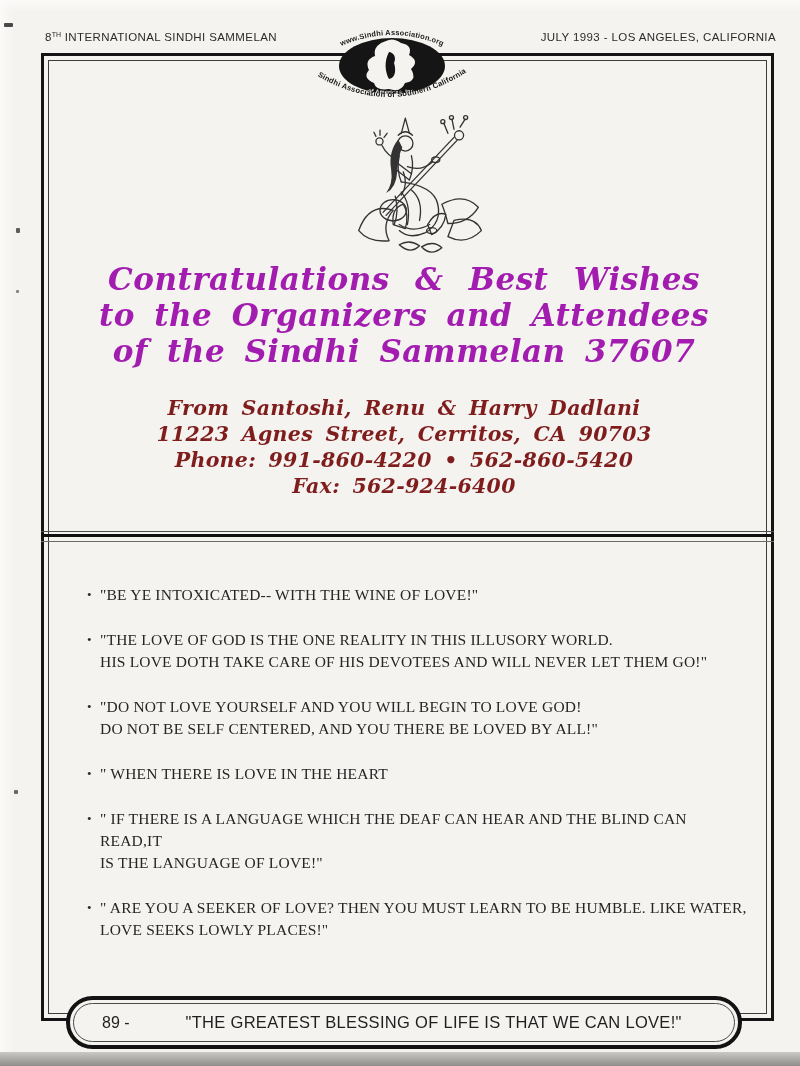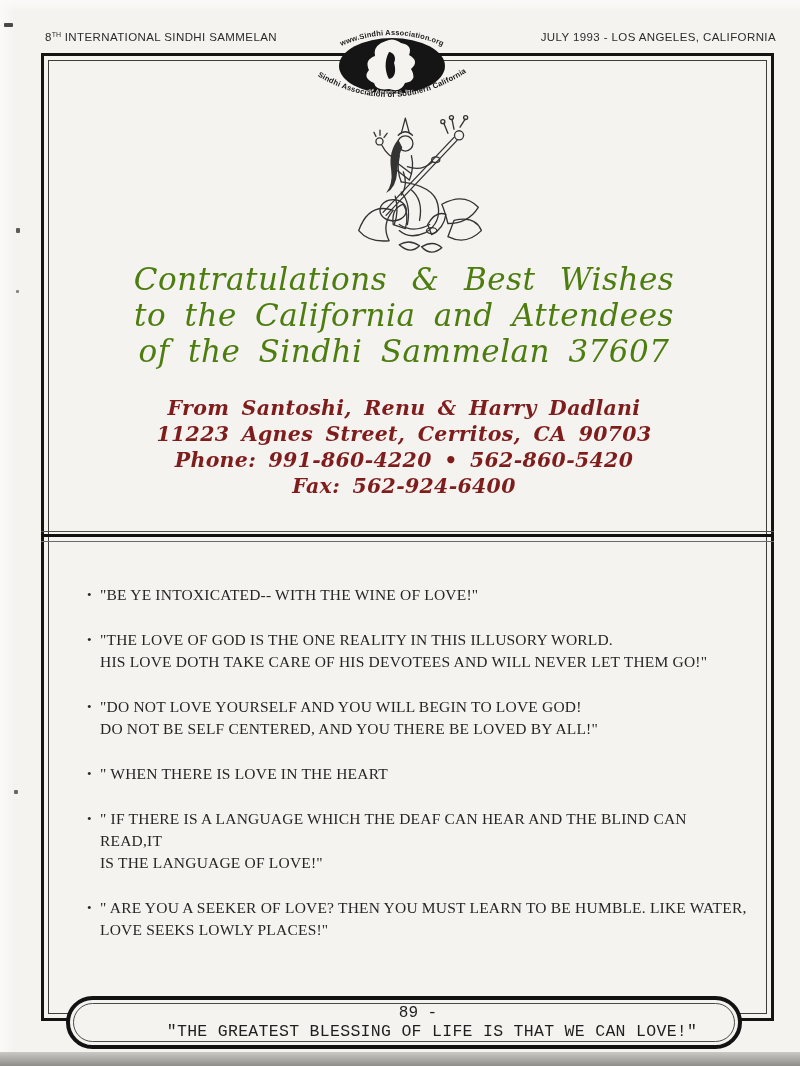--- a/index.html
+++ b/index.html
@@ -39,23 +39,23 @@
   .logo{position:absolute;left:303px;top:10px;width:178px;height:102px;}
 
   
   .deity{position:absolute;left:340px;top:111px;width:155px;height:150px;}
 
   
   .ad-title{
     position:absolute;left:45px;top:261px;width:718px;
     text-align:center;
     font-family:"DejaVu Serif", serif;
-    font-style:italic;font-weight:normal;
+    font-style:italic;font-weight:bold;
     font-size:31px;line-height:36px;
-    color:#4d7c0f;letter-spacing:.5px;word-spacing:8px;
+    color:#a21caf;letter-spacing:.5px;word-spacing:8px;
   }
   .ad-title .l0{word-spacing:14px;}
   .ad-contact{
     position:absolute;left:45px;top:395px;width:718px;
     text-align:center;
     font-family:"DejaVu Serif", serif;
     font-style:italic;font-weight:bold;
     font-size:20.5px;line-height:26px;
     color:#7f1d1d;letter-spacing:.3px;word-spacing:5px;
   }
@@ -72,21 +72,21 @@
 
   
   .footer-pill{
     position:absolute;left:66px;top:996px;width:668px;height:45px;
     background:#f4f3f0;border:4px solid #121212;border-radius:30px;
   }
   .footer-pill-inner{
     position:absolute;left:3px;top:3px;right:3px;bottom:3px;
     border:1px solid #4a4a4a;border-radius:24px;
     display:flex;align-items:center;
-    font-family:Liberation Mono, monospace;color:#1f1f1f;flex-direction:column;
+    font-family:Liberation Sans, sans-serif;color:#1f1f1f;
   }
   .footer-page{margin-left:28px;font-size:16px;}
   .footer-quote{margin-left:56px;font-size:16.5px;letter-spacing:.3px;}
 </style>
 </head>
 <body>
 
 <div class="page">
 
   <div class="top-strip"></div>
@@ -168,21 +168,21 @@
     <path d="M60,70 Q92,74 96,92 Q100,110 84,120 Q68,127 58,118"></path>
     <path d="M60,80 Q70,92 66,112"></path>
     <path d="M70,78 Q82,88 78,108"></path>
     <path d="M54,84 Q58,100 53,112"></path>
     <path d="M58,112 Q72,121 88,112"></path>
     <ellipse cx="90" cy="118" rx="5" ry="3"></ellipse>
   </svg>
 
   <div class="ad-title">
     <div class="l0">Contratulations &amp; Best Wishes</div>
-    <div>to the California and Attendees</div>
+    <div>to the Organizers and Attendees</div>
     <div>of the Sindhi Sammelan 37607</div>
   </div>
 
   <div class="ad-contact">
     <div>From Santoshi, Renu &amp; Harry Dadlani</div>
     <div>11223 Agnes Street, Cerritos, CA 90703</div>
     <div>Phone: 991-860-4220 • 562-860-5420</div>
     <div>Fax: 562-924-6400</div>
   </div>
 

